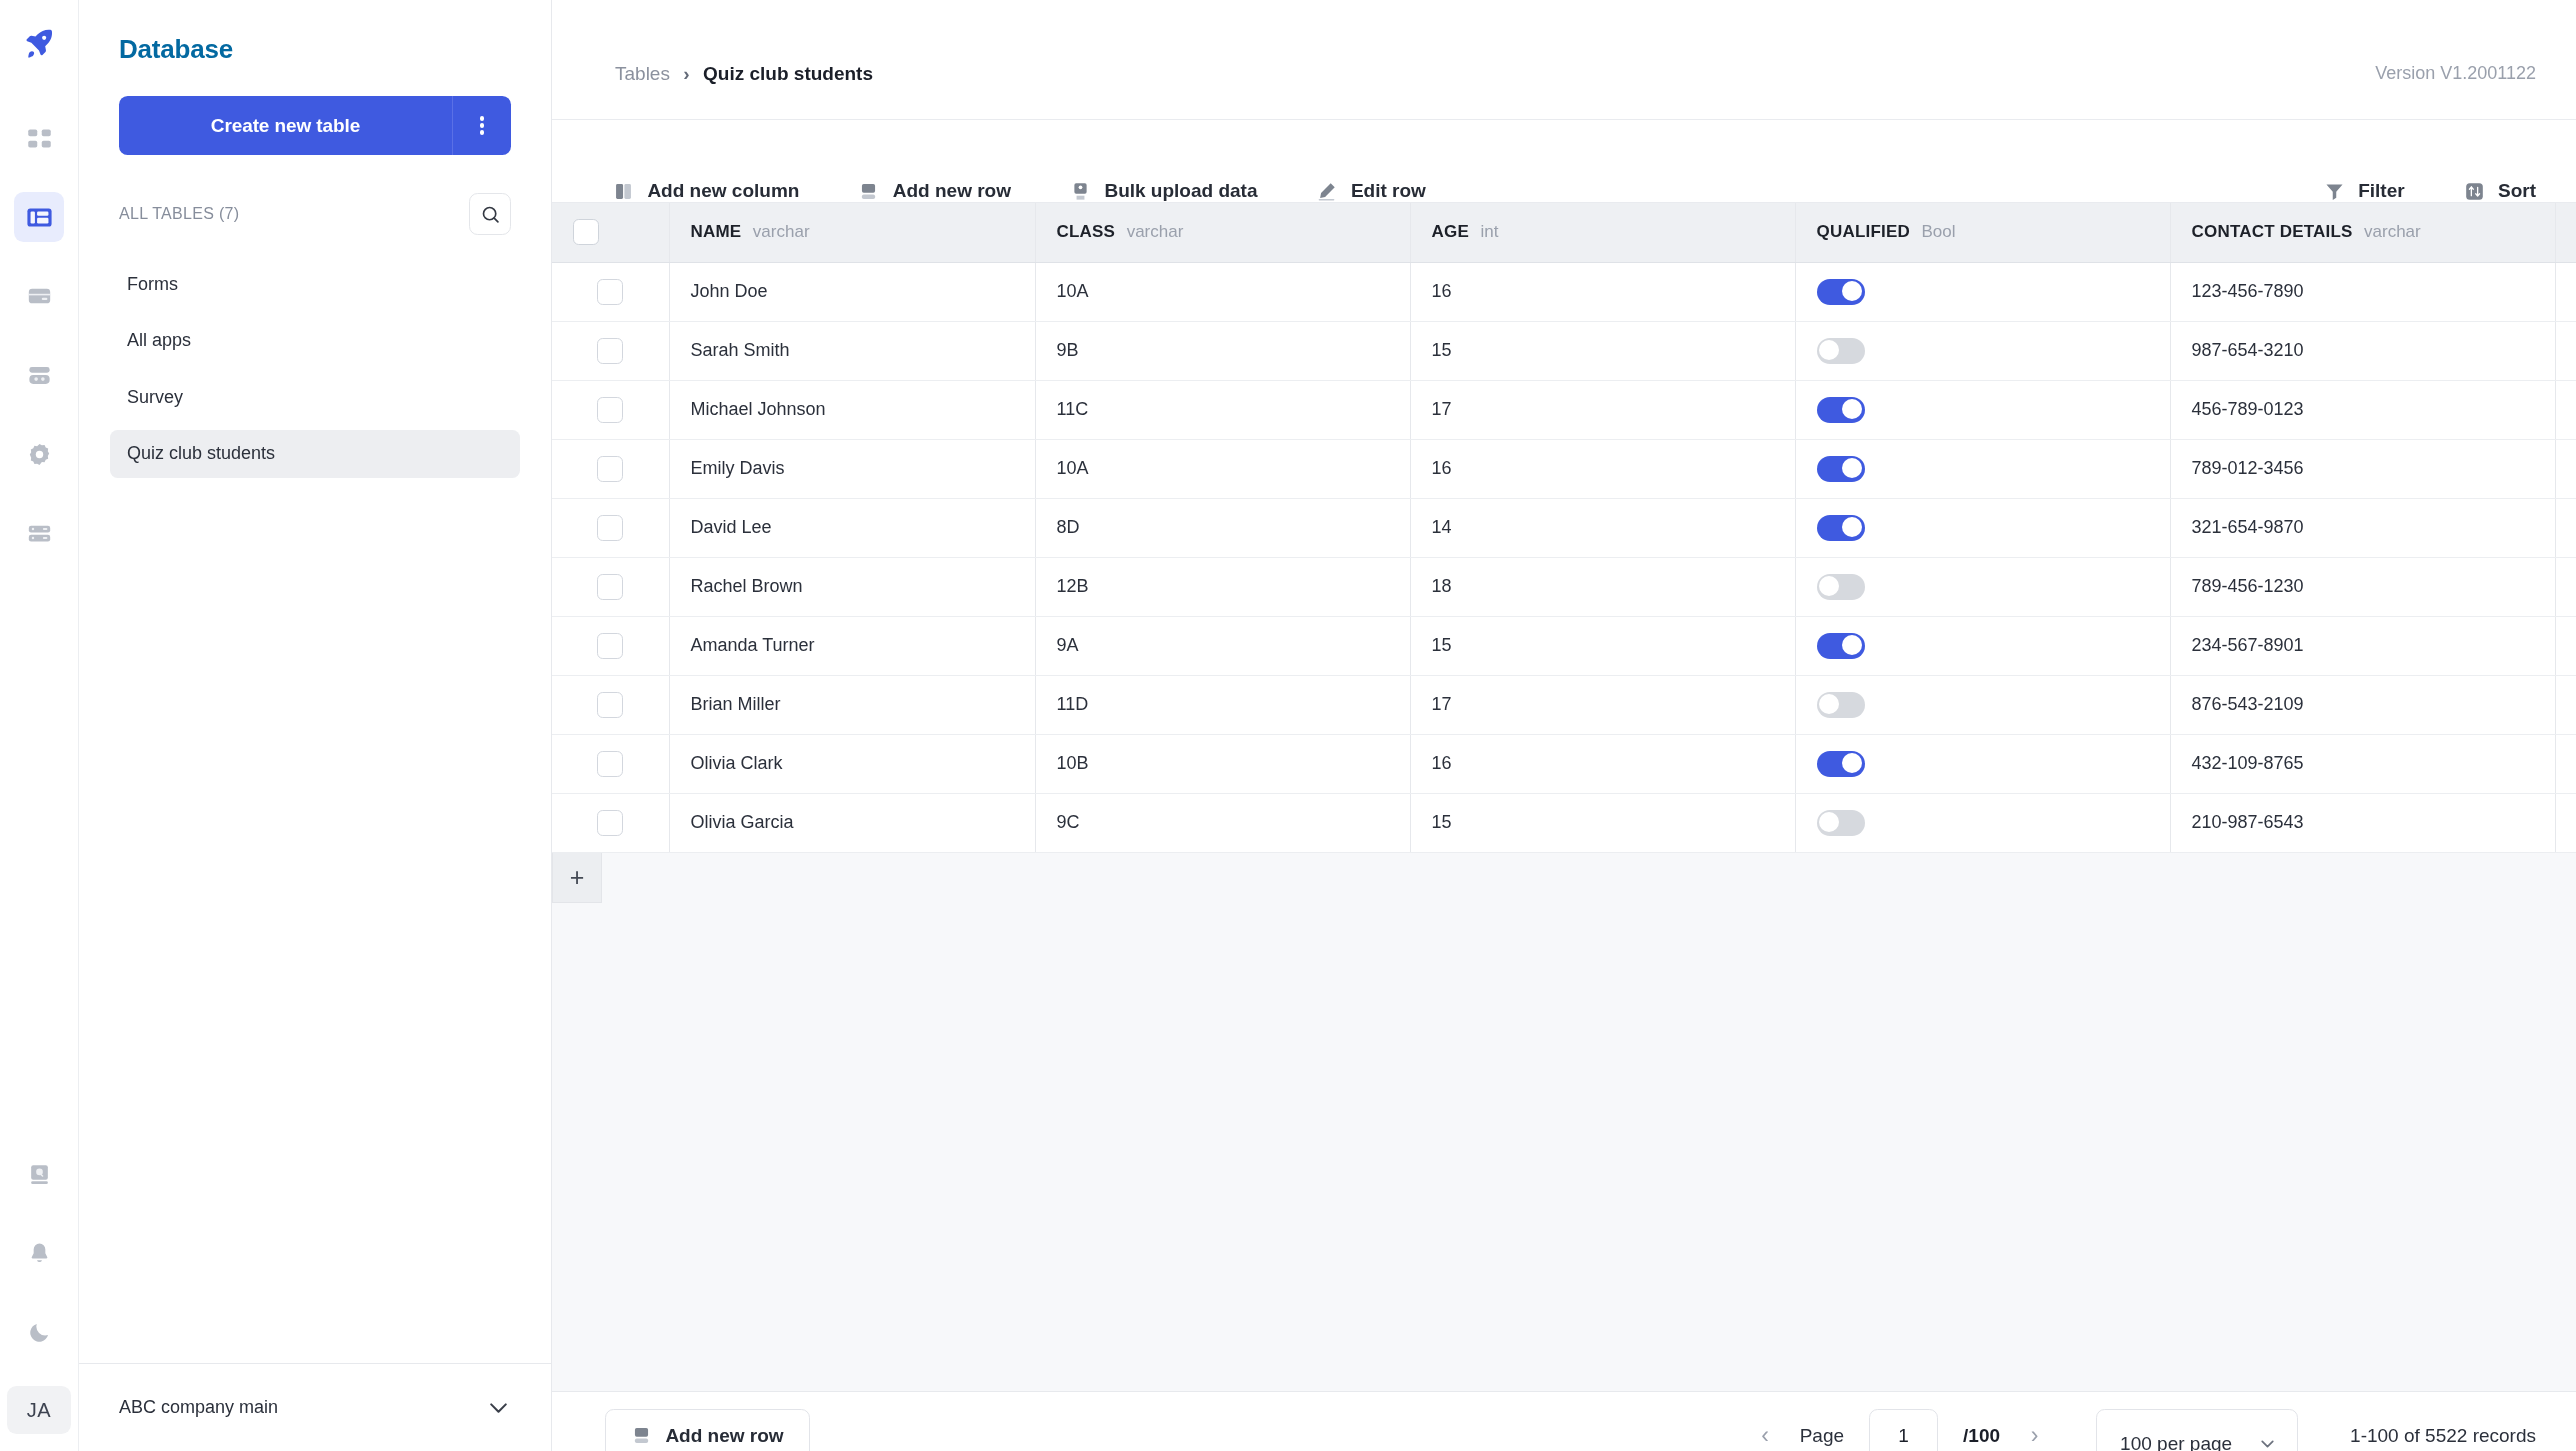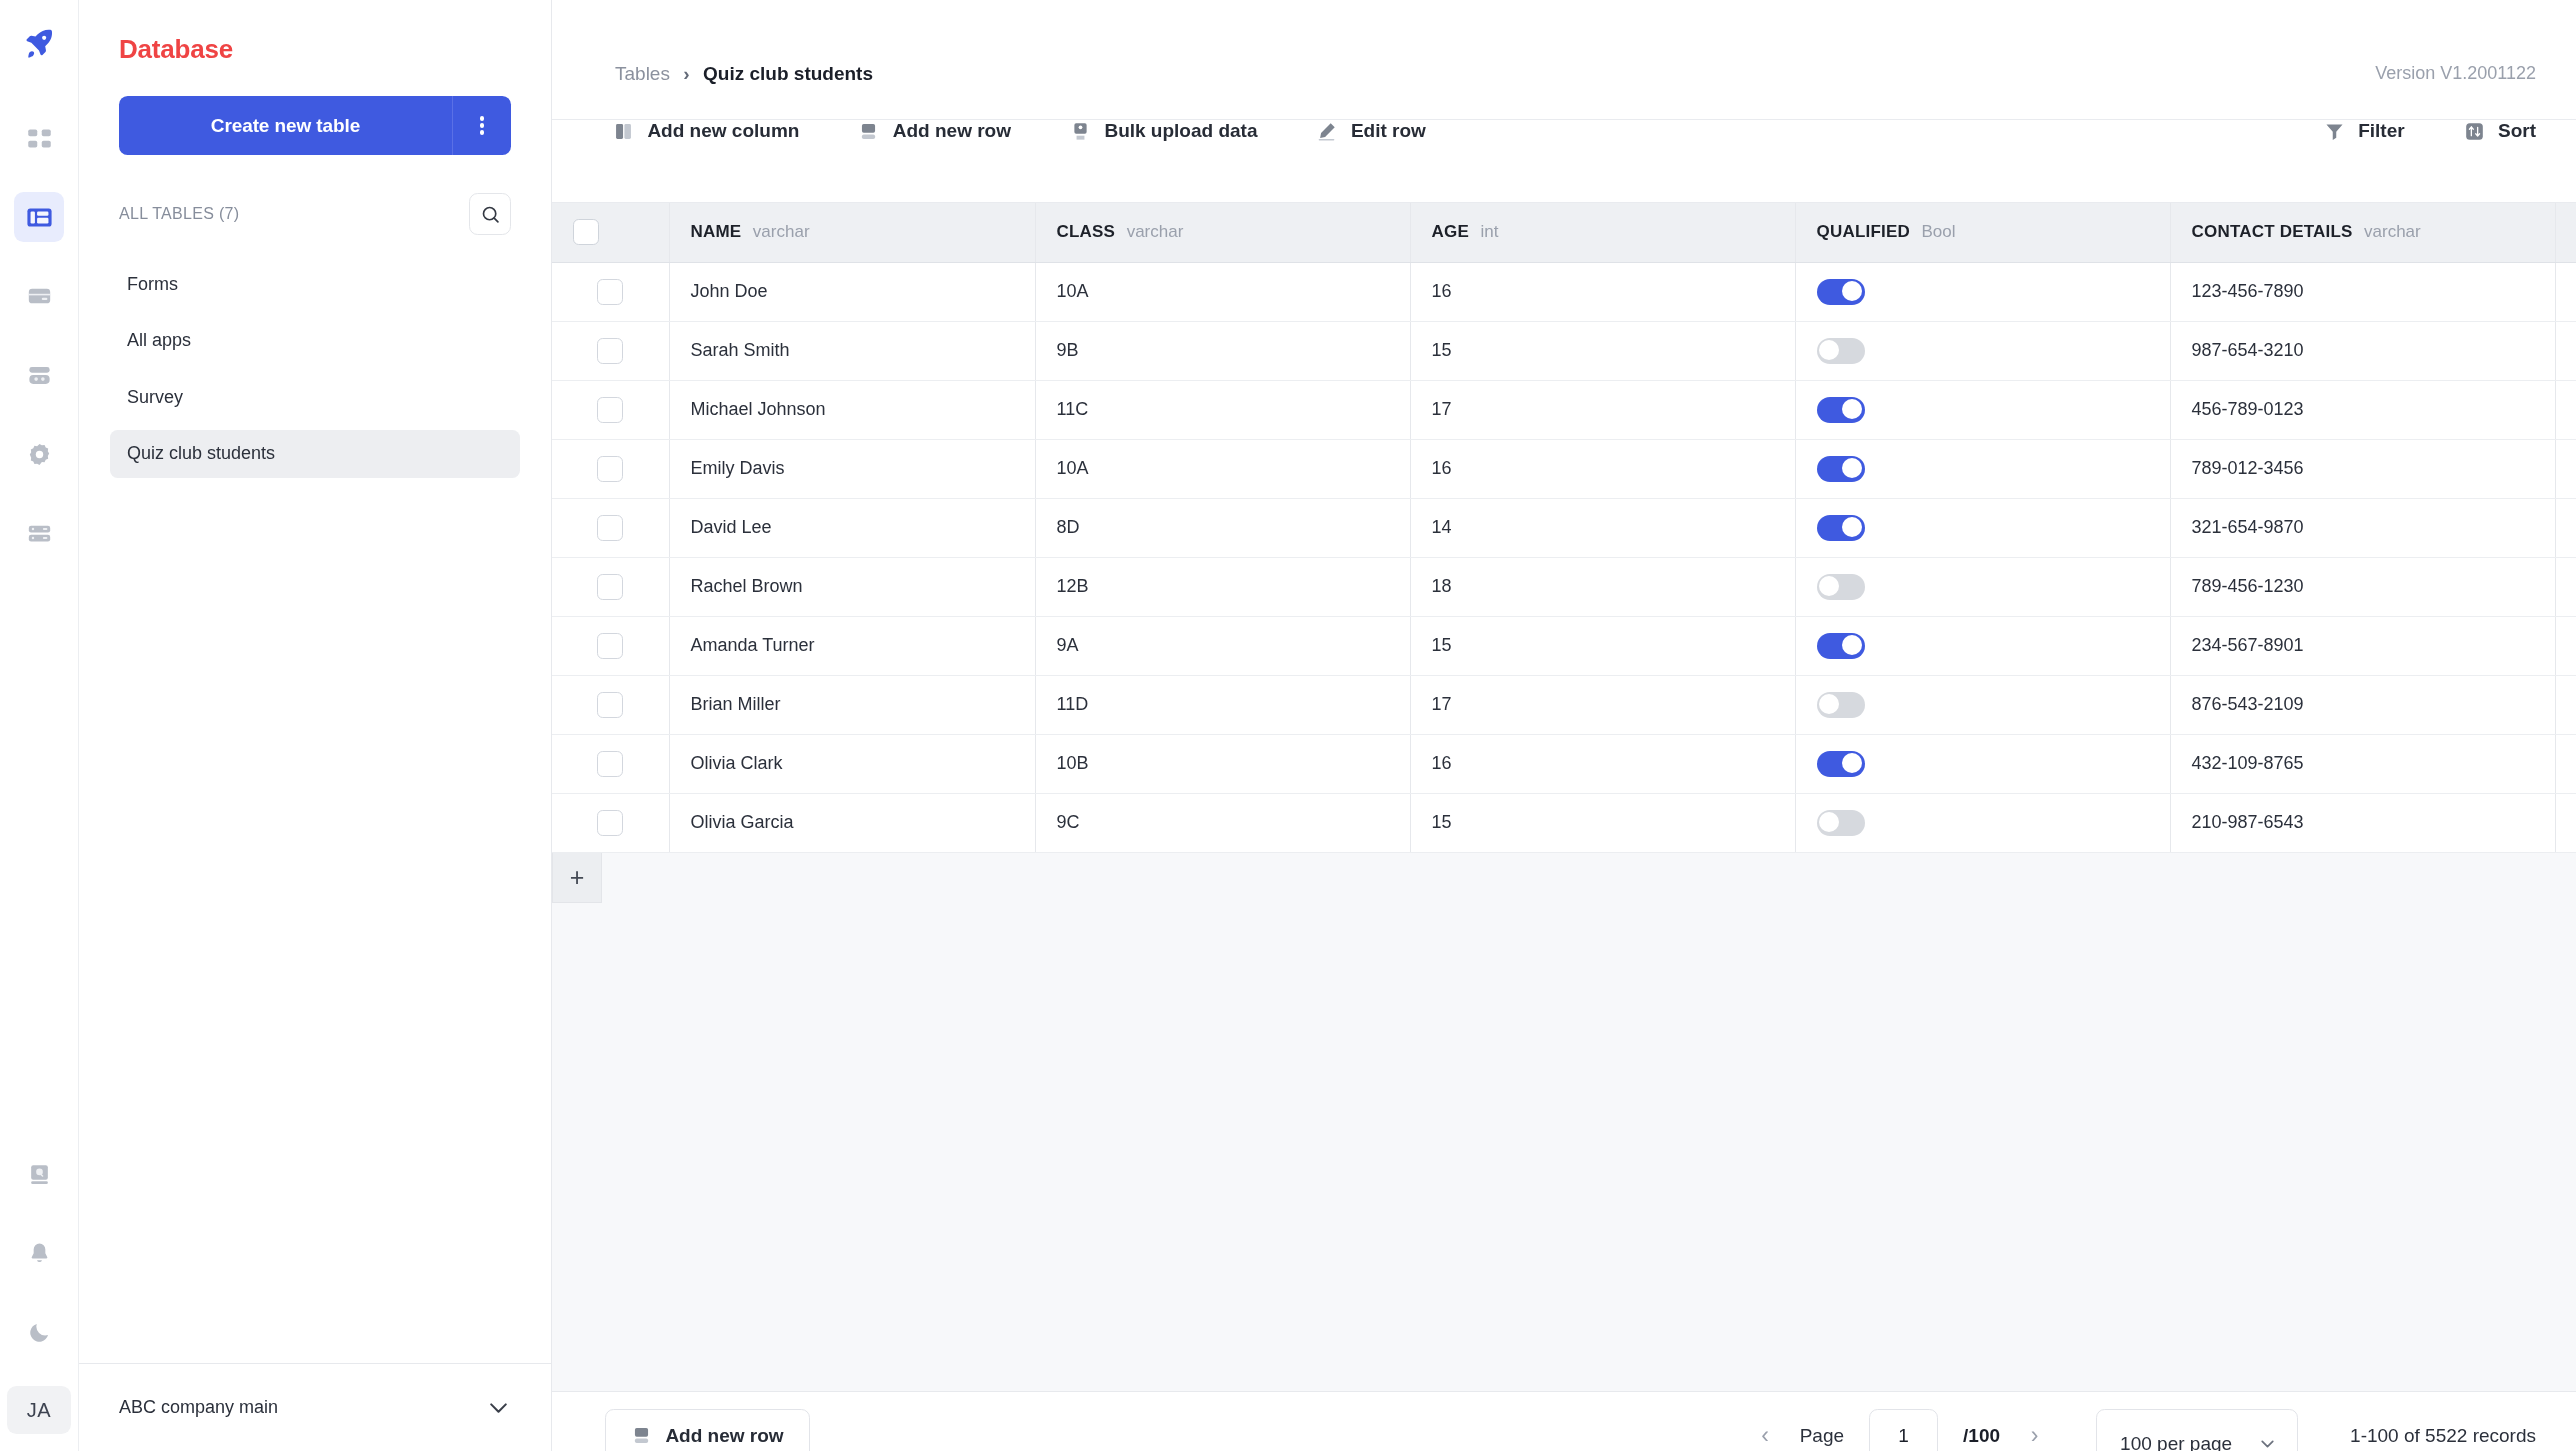--- a/index.html
+++ b/index.html
@@ -45,21 +45,21 @@
 
   
   .sidebar {
     width: 473px; flex: 0 0 473px; height: 1451px;
     background: #ffffff;
     border-right: 1px solid #e7e9ed;
     display: flex; flex-direction: column;
     position: relative;
   }
   .sb-title {
-    font-size: 26px; font-weight: 700; color: #ef4444;
+    font-size: 26px; font-weight: 700; color: #0369a1;
     padding: 34px 0 0 40px; letter-spacing: -0.2px;
   }
   .create-wrap { padding: 31px 40px 0 40px; }
   .create-btn {
     display: flex; align-items: stretch;
     background: #3f5ae0; border-radius: 8.6px;
     height: 59px; overflow: hidden; cursor: pointer;
   }
   .create-btn .label {
     flex: 1; display: flex; align-items: center; justify-content: center;
@@ -107,21 +107,21 @@
     padding: 0 40px 0 63px; background: #fff;
   }
   .crumbs { display: flex; align-items: center; gap: 13.4px; }
   .crumb-a { font-size: 19px; color: #8b919e; cursor: pointer; }
   .crumb-sep { font-size: 19px; color: #636a78; font-weight: 700; }
   .crumb-cur { font-size: 19px; color: #1b1f29; font-weight: 700; }
   .version { font-size: 18px; color: #9aa0ac; }
 
   .toolbar {
     height: 84px; border-top: 1px solid #e9ebef; border-bottom: 1px solid #e9ebef;
-    display: flex; align-items: flex-start; justify-content: space-between;
+    display: flex; align-items: flex-end; justify-content: space-between;
     padding: 0 40px 0 61px; background: #fff;
   }
   .tb-left { display: flex; align-items: center; gap: 59px; }
   .tb-right { display: flex; align-items: center; gap: 59px; }
   .tb-btn {
     display: flex; align-items: center; gap: 13.4px;
     font-size: 19px; font-weight: 600; color: #272c36; cursor: pointer;
     white-space: nowrap;
   }
 

